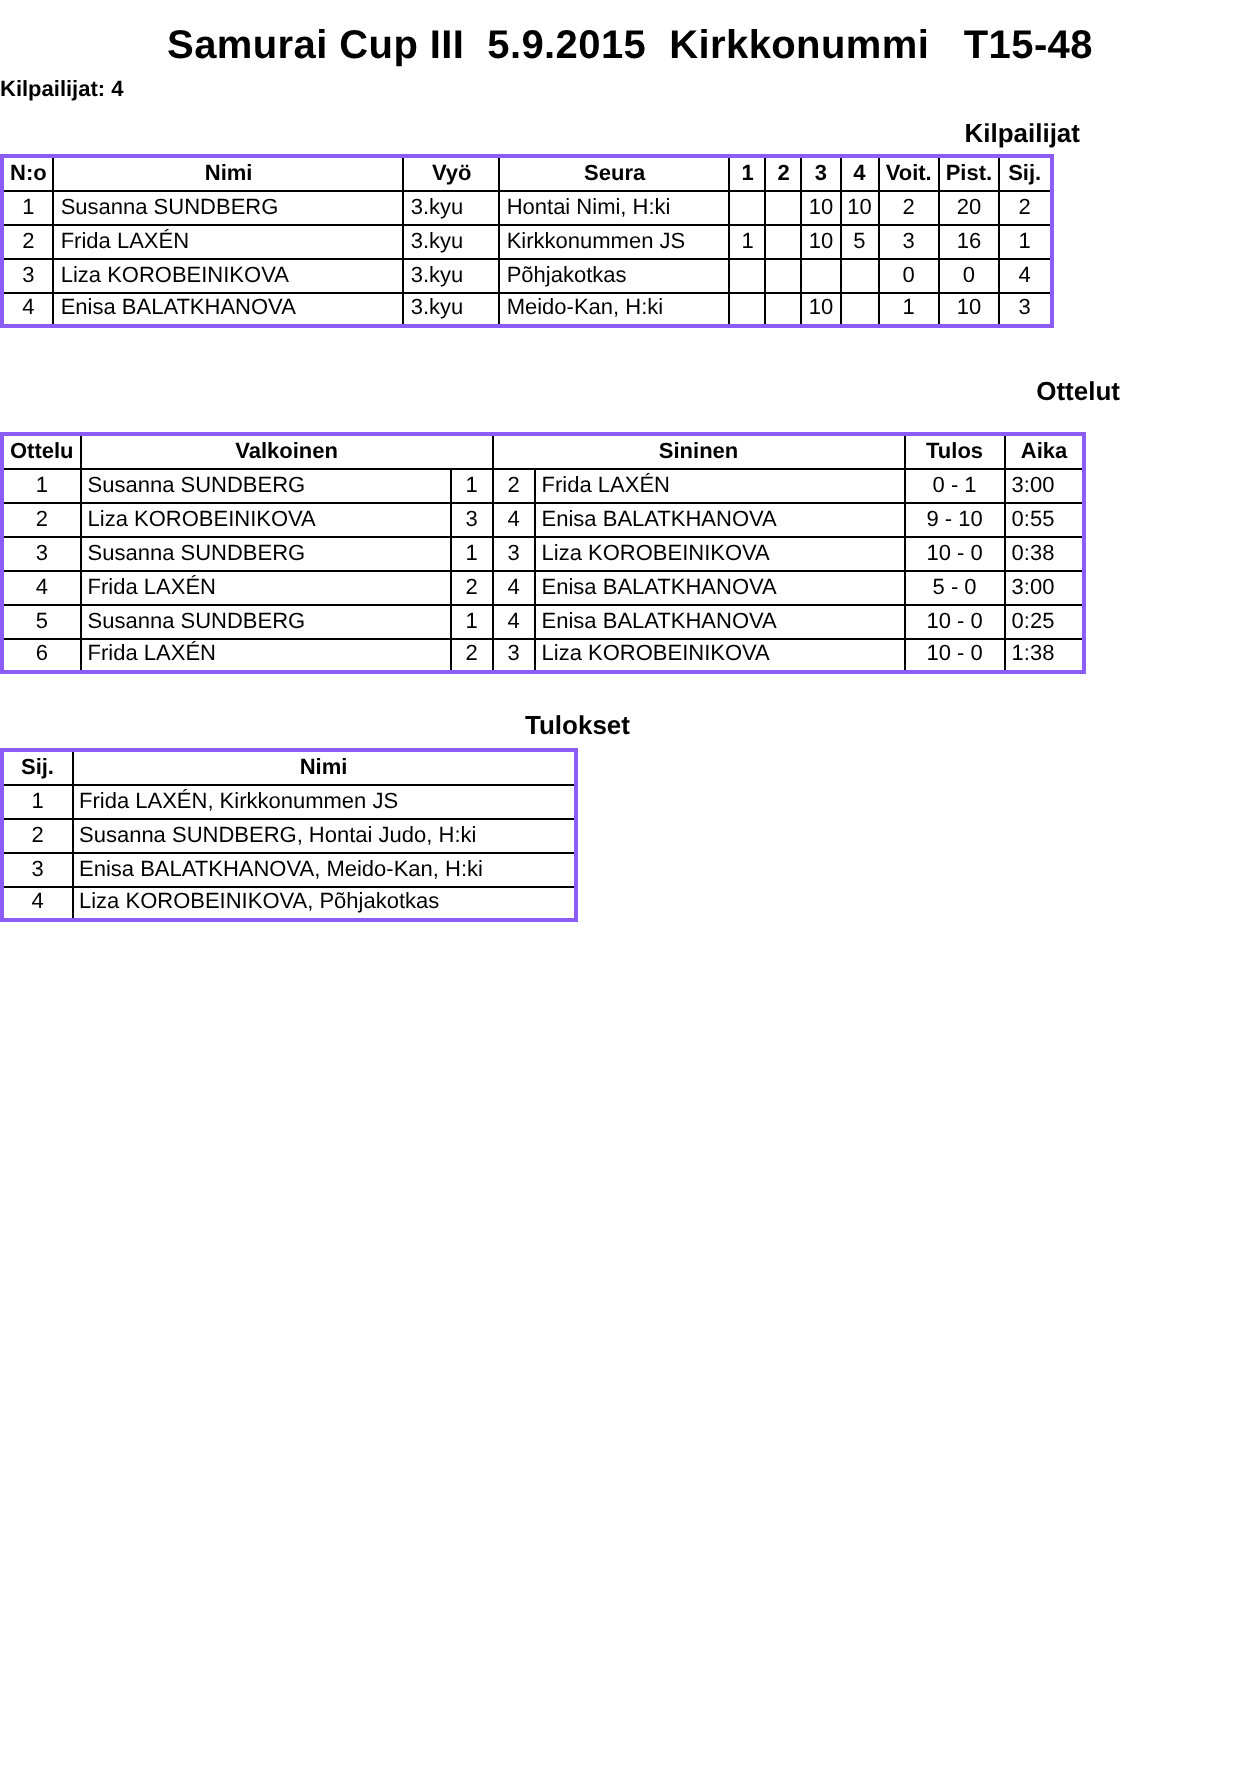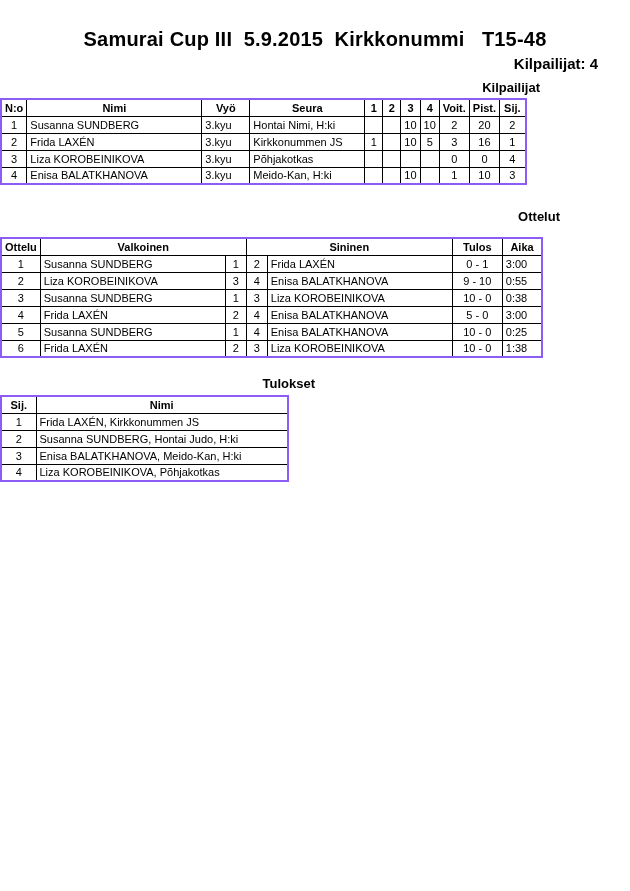--- a/index.html
+++ b/index.html
@@ -7,31 +7,30 @@
   body {
     width: 630px;
     height: 891px;
     background: #ffffff;
     color: #000000;
     font-family: "Liberation Sans", sans-serif;
     position: relative;
     overflow: hidden;
   }
   .page-title {
-    padding-top: 28px;
+    padding-top: 12px;
     font-size: 20px;
     font-weight: bold;
     text-align: center;
     white-space: pre;
     letter-spacing: 0.2px;
   }
   .competitor-count {
-    font-size: 15px;
+    font-size: 11px;
     font-weight: bold;
-    text-align: right;
     margin: 4px 32px 0 0;
   }
   .tbl-heading {
     font-weight: bold;
     font-size: 13px;
     text-align: right;
   }
   .w1 { width: 512px; margin-left: 28px; }
   .w2 { width: 532px; margin-left: 28px; }
   .w3 { width: 287px; margin-left: 28px; }

